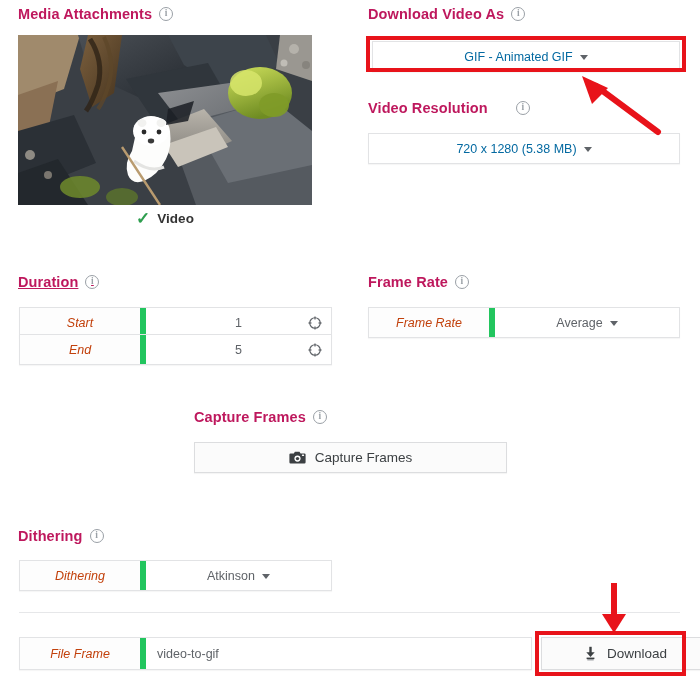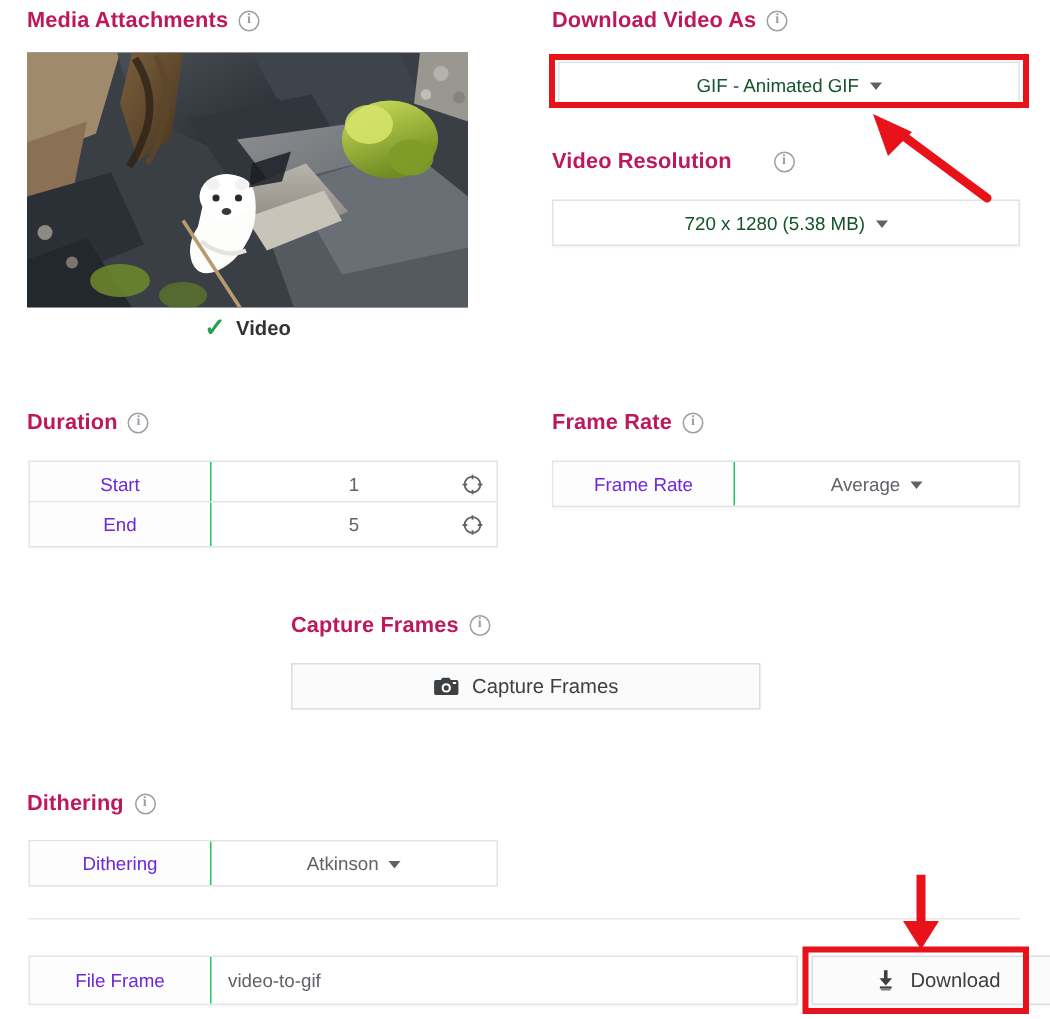--- a/index.html
+++ b/index.html
@@ -88,27 +88,28 @@
     display: flex;
     border: 1px solid #e2e3e5;
     box-sizing: border-box;
     background: #ffffff;
     height: 31px;
     box-shadow: 0 1px 1px rgba(0,0,0,0.035);
   }
   .row .label-cell {
     width: 120px;
     flex: none;
-    border-right: 1px solid #22c55e;
+    border-right: 6px solid #22c55e;
     display: flex;
     align-items: center;
     justify-content: center;
     font-size: 12.5px;
-    color: #6d28d9;
+    color: #c2410c;
     background: #fdfdfd;
+    font-style: italic;
   }
   .row .value-cell {
     flex: 1;
     display: flex;
     align-items: center;
     justify-content: center;
     position: relative;
     font-size: 12.5px;
     color: #5f6368;
   }
@@ -139,21 +140,21 @@
   .select-box {
     position: absolute;
     border: 1px solid #e2e3e5;
     box-sizing: border-box;
     background: #ffffff;
     height: 31px;
     display: flex;
     align-items: center;
     justify-content: center;
     font-size: 12.5px;
-    color: #14532d;
+    color: #0369a1;
     box-shadow: 0 1px 1px rgba(0,0,0,0.035);
     text-align: center;
   }
 
   
   .btn {
     position: absolute;
     border: 1px solid #dcdddf;
     box-sizing: border-box;
     background: #fbfbfb;
@@ -299,21 +300,21 @@
   <div class="heading" style="left:368px; top:100px;gap:28px;">
     <span>Video Resolution</span>
     <span class="info-icon"></span>
   </div>
 
   <div class="select-box" style="left:368px; top:133px; width:312px;">
     <span>720 x 1280 (5.38 MB)</span>
     <span class="caret"></span>
   </div>
 
-  <div class="heading" style="left:18px; top:274px;">
+  <div class="heading" style="left:18px; top:274px;text-decoration:underline;">
     <span>Duration</span>
     <span class="info-icon"></span>
   </div>
 
   <div class="row" style="left:19px; top:307px; width:313px;">
     <div class="label-cell">Start</div>
     <div class="value-cell">
       <span>1</span>
       <svg class="target-icon" viewBox="0 0 16 16">
         <circle cx="8" cy="8" r="6" fill="none" stroke="#5f6368" stroke-width="1.4"></circle>

